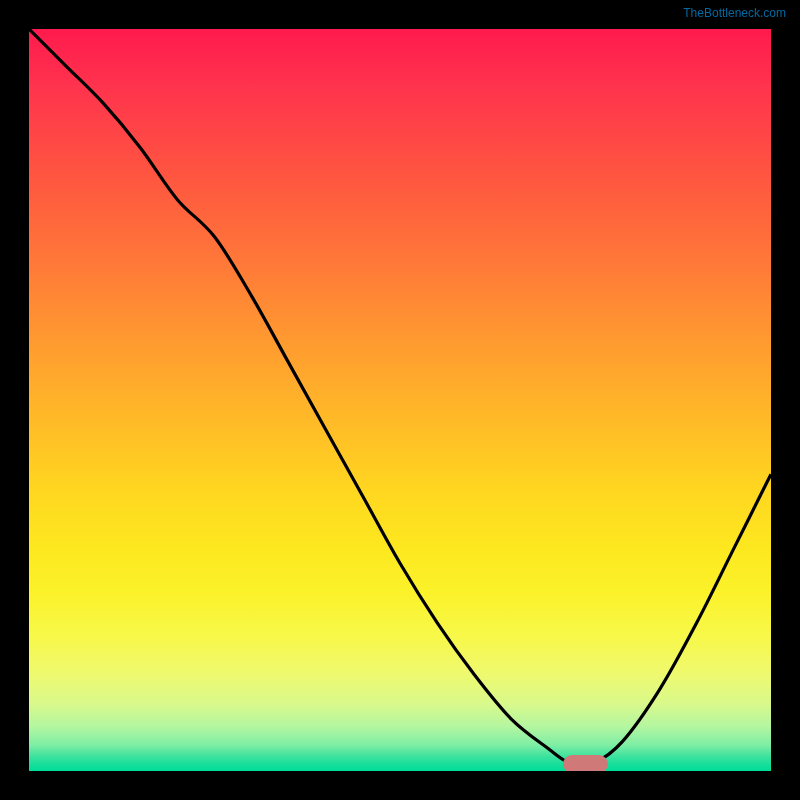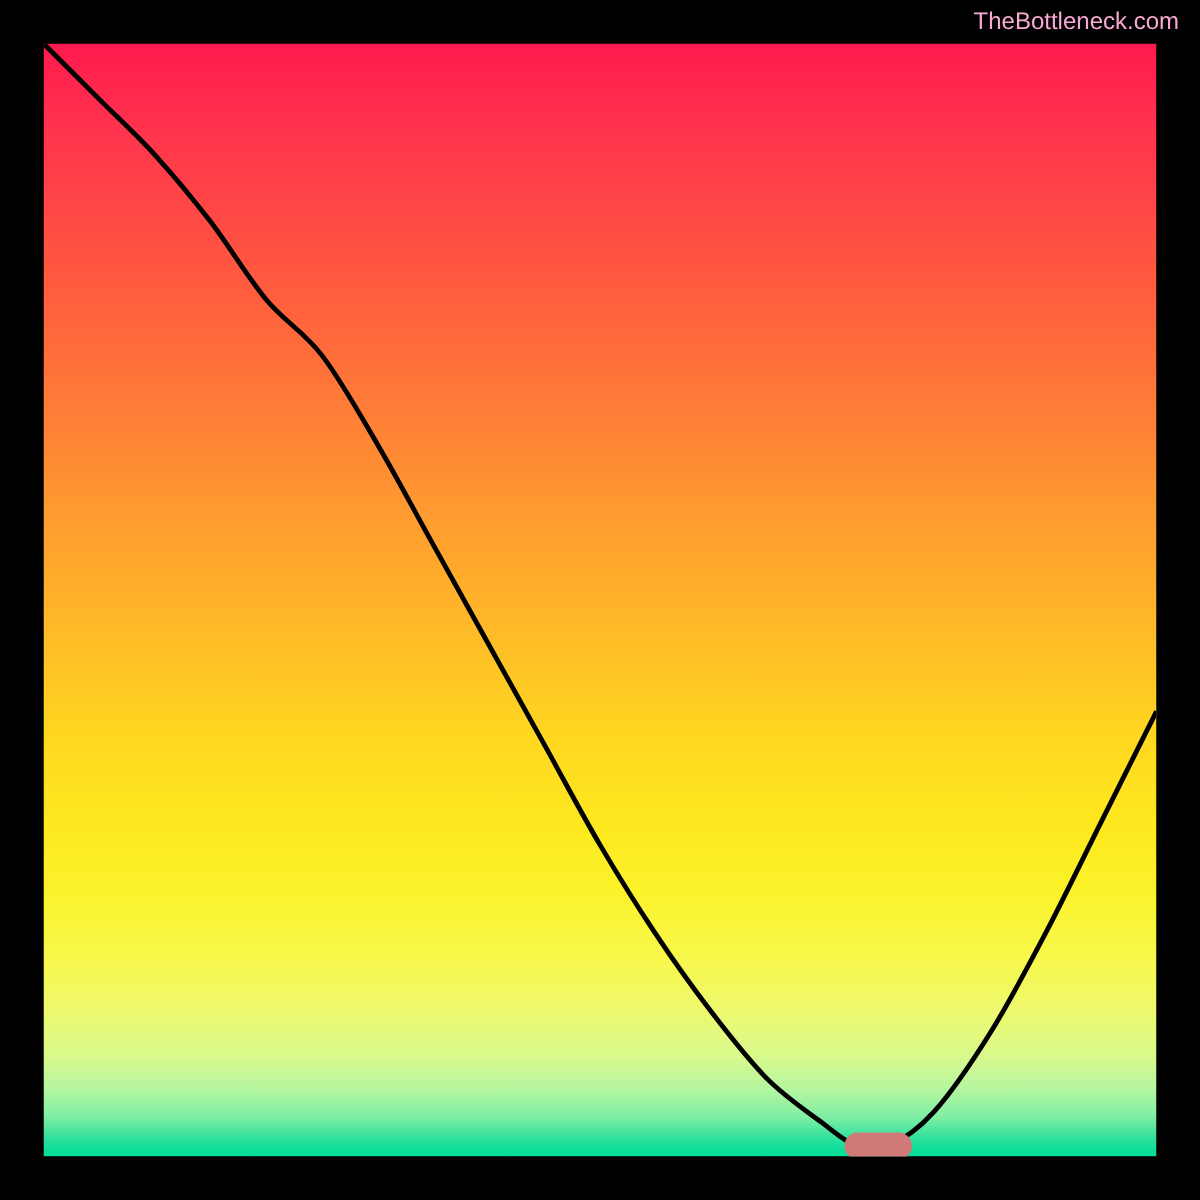--- a/index.html
+++ b/index.html
@@ -8,22 +8,22 @@
     width: 800px;
     height: 800px;
     background: #000;
     position: relative;
     font-family: Arial, sans-serif;
   }
   .watermark {
     position: absolute;
     top: 6px;
     right: 14px;
-    color: #f9a8d4;
-    font-size: 16px;
+    color: #0369a1;
+    font-size: 12px;
     font-weight: 500;
     z-index: 10;
   }
   .plot-area {
     position: absolute;
     left: 29px;
     top: 29px;
     width: 742px;
     height: 742px;
     overflow: hidden;

